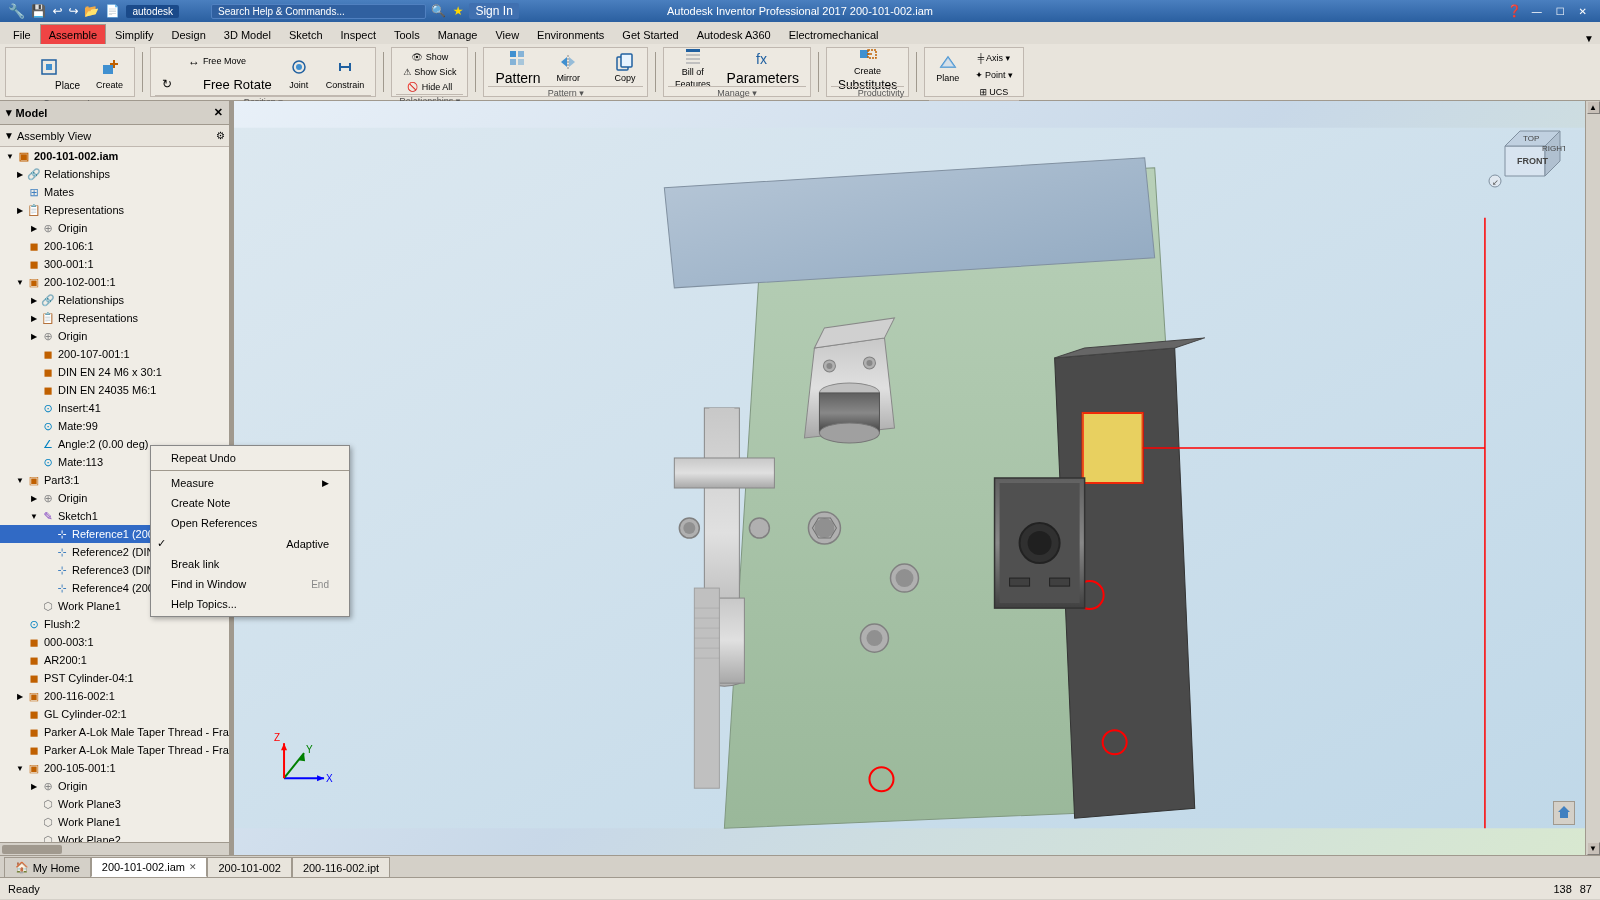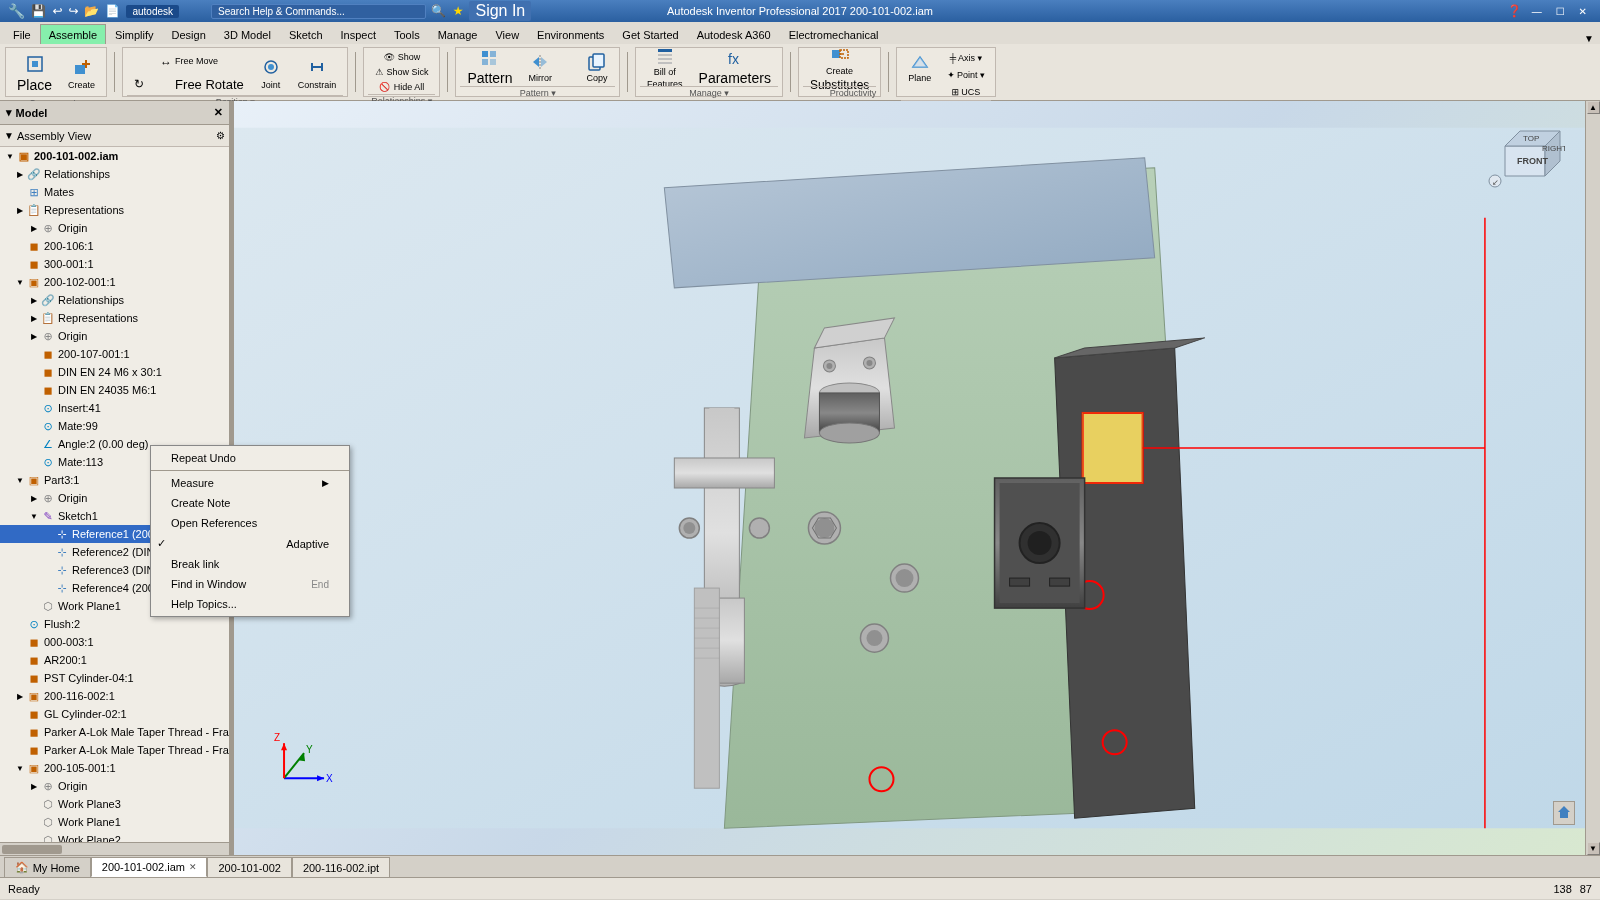--- a/index.html
+++ b/index.html
@@ -202,21 +202,21 @@
     .ribbon-tab {
       padding: 2px 8px;
       font-size: 11px;
       cursor: pointer;
       border: 1px solid transparent;
       border-bottom: none;
       height: 20px;
       display: flex;
       align-items: center;
     }
-    .ribbon-tab.active { background: #86efac; border-color: #a0998e; text-align: right; }
+    .ribbon-tab.active { background: #ef4444; border-color: #a0998e; text-align: right; }
 
     .tree-scrollbar-h {
       height: 13px;
       background: #d4d0c8;
       border-top: 1px solid #a0998e;
     }
   </style>
 </head>
 <body>
 
@@ -226,21 +226,21 @@
     <span style="cursor:pointer;font-size:12px;">💾</span>
     <span style="cursor:pointer;font-size:12px;">↩</span>
     <span style="cursor:pointer;font-size:12px;">↪</span>
     <span style="cursor:pointer;font-size:12px;">📂</span>
     <span style="cursor:pointer;font-size:12px;">📄</span>
     <span style="background:#1a4a8a;color:white;padding:1px 6px;border-radius:2px;font-size:10px;">autodesk</span>
     <span style="width:20px;"></span>
     <span style="background:#3060a0;color:white;padding:1px 80px 1px 6px;border-radius:2px;font-size:10px;border:1px solid #5080c0;">Search Help &amp; Commands...</span>
     <span style="cursor:pointer;font-size:12px;color:white;">🔍</span>
     <span style="color:gold;font-size:12px;">★</span>
-    <span style="background:#4070b0;color:white;padding:1px 6px;border-radius:2px;font-size:16px;cursor:pointer;">Sign In</span>
+    <span style="background:#4070b0;color:white;padding:1px 6px;border-radius:2px;font-size:12px;cursor:pointer;">Sign In</span>
   </div>
   <div style="position:absolute;left:50%;transform:translateX(-50%);font-size:11px;color:white;">Autodesk Inventor Professional 2017  200-101-002.iam</div>
   <div class="title-right">
     <span style="color:white;cursor:pointer;font-size:12px;">❓</span>
     <button class="win-btn">—</button>
     <button class="win-btn">☐</button>
     <button class="win-btn">✕</button>
   </div>
 </div>
 
@@ -270,21 +270,21 @@
 
     <div style="display:flex;flex-direction:column;align-items:center;border:1px solid #c0b8b0;margin:1px;padding:2px 4px;background:#ede9e1;height:50px;justify-content:space-between;">
       <div style="display:flex;gap:2px;">
         <div class="toolbar-btn">
           <div class="btn-icon">
               <svg width="20" height="20" viewBox="0 0 20 20">
                 <rect x="3" y="3" width="14" height="14" fill="none" stroke="#2060a0" stroke-width="1.5"></rect>
                 <rect x="7" y="7" width="6" height="6" fill="#4090d0"></rect>
               </svg>
             </div>
-          <span style="font-size:14px;">Place</span>
+          <span style="font-size:10px;margin-left:38px;">Place</span>
         </div>
         <div class="toolbar-btn">
           <div class="btn-icon">
               <svg width="20" height="20" viewBox="0 0 20 20">
                 <rect x="3" y="8" width="10" height="9" fill="#4090d0"></rect>
                 <line x1="14" y1="3" x2="14" y2="11" stroke="#c06000" stroke-width="2"></line>
                 <line x1="10" y1="7" x2="18" y2="7" stroke="#c06000" stroke-width="2"></line>
               </svg>
             </div>
           <span style="font-size:9px;">Create</span>

